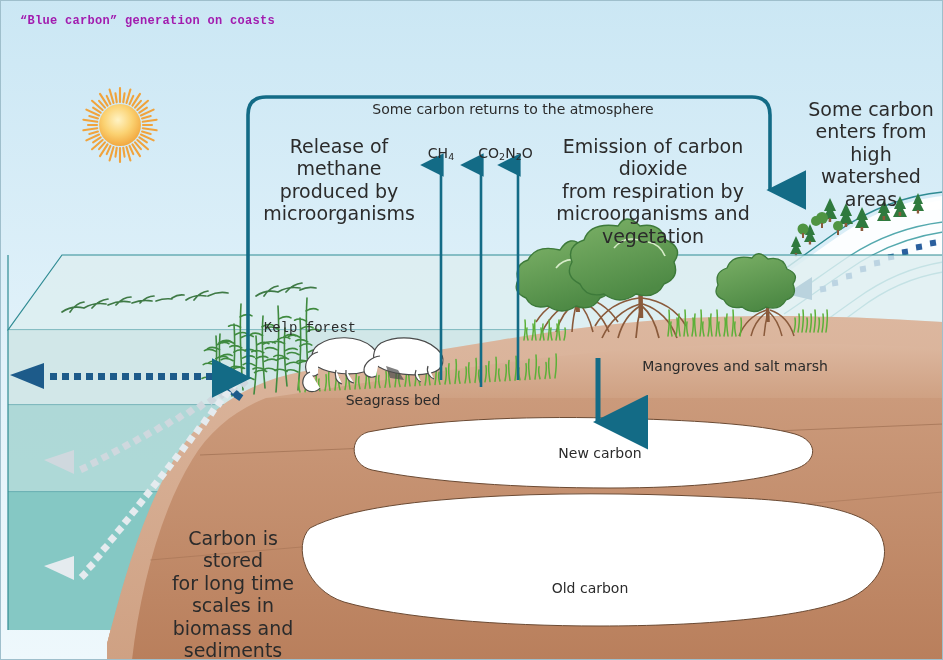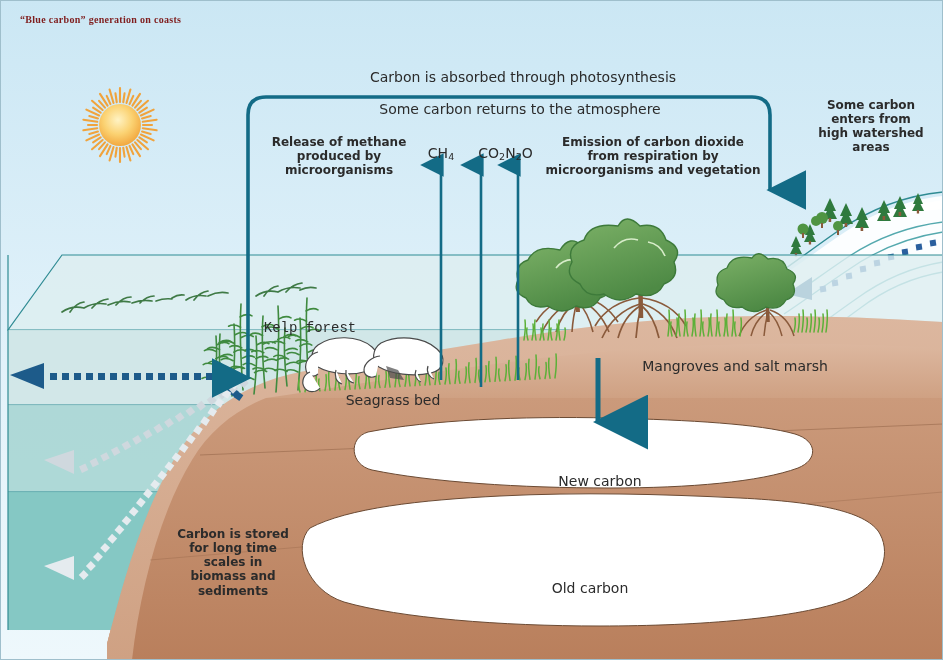--- a/index.html
+++ b/index.html
@@ -1,24 +1,24 @@
 <!DOCTYPE html>
 <html><head>
 <meta charset="utf-8">
 <style>
   html,body{margin:0;padding:0;background:#fff;}
   body{font-family:"DejaVu Sans",sans-serif;}
   #stage{position:relative;width:943px;height:660px;overflow:hidden;background:#cfe9f5;}
   #stage svg{position:absolute;left:0;top:0;}
   .lbl{position:absolute;color:#2b2b2b;line-height:1.18;text-align:center;
        font-family:"DejaVu Sans",sans-serif;white-space:pre-line;}
-  #title{position:absolute;left:20px;top:14px;font-size:10px;font-weight:bold;
-         color:#7f1d1d;letter-spacing:.3px;font-family:Liberation Serif, serif;}
+  #title{position:absolute;left:20px;top:14px;font-size:12px;font-weight:bold;
+         color:#a21caf;letter-spacing:.3px;font-family:Liberation Mono, monospace;}
   .t14{font-size:14px;}
-  .t13{font-size:12px;font-weight:bold;}
+  .t13{font-size:19px;}
   sub{font-size:.68em;vertical-align:-.22em;}
 </style>
 </head>
 <body>
 
 <div id="stage">
 
   <svg width="943" height="660" viewBox="0 0 943 660">
     <defs>
       <linearGradient id="skyG" x1="0" y1="0" x2="0" y2="1">
@@ -566,23 +566,22 @@
 
     <g stroke="#136b86" stroke-width="5">
       <line x1="598" y1="358" x2="598" y2="422" marker-end="url(#mDown)"></line>
     </g>
 
     <rect x="0.5" y="0.5" width="942" height="659" fill="none" stroke="#9fbfcc" stroke-width="1"></rect>
   </svg>
 
   <div id="title">“Blue carbon” generation on coasts</div>
 
-  <div class="lbl t14" style="left:283px;top:69px;width:480px;">Carbon is absorbed through photosynthesis</div>
-
-  <div class="lbl t14" style="left:300px;top:101px;width:440px;">Some carbon returns to the atmosphere</div>
+
+  <div class="lbl t14" style="left:293px;top:101px;width:440px;">Some carbon returns to the atmosphere</div>
 
   <div class="lbl t13" style="left:258px;top:135px;width:162px;">Release of methane
 produced by
 microorganisms</div>
 
   <div class="lbl t13" style="left:528px;top:135px;width:250px;">Emission of carbon dioxide
 from respiration by
 microorganisms and vegetation</div>
 
   <div class="lbl t13" style="left:808px;top:98px;width:126px;">Some carbon
@@ -599,21 +598,21 @@
   <div class="lbl t14" style="left:496px;top:128px;width:46px;">
     <span>N</span><sub>2</sub><span>O</span>
   </div>
 
   <div class="lbl t14" style="left:240px;top:320px;width:140px;font-family:Liberation Mono, monospace;">Kelp forest</div>
 
   <div class="lbl t14" style="left:318px;top:392px;width:150px;">Seagrass bed</div>
 
   <div class="lbl t14" style="left:608px;top:358px;width:220px;text-align:right;">Mangroves and salt marsh</div>
 
-  <div class="lbl t14" style="left:505px;top:473px;width:190px;">New carbon</div>
+  <div class="lbl t14" style="left:505px;top:445px;width:190px;">New carbon</div>
 
   <div class="lbl t14" style="left:495px;top:580px;width:190px;">Old carbon</div>
 
   <div class="lbl t13" style="left:168px;top:527px;width:130px;">Carbon is stored
 for long time
 scales in
 biomass and
 sediments</div>
 
 </div>

